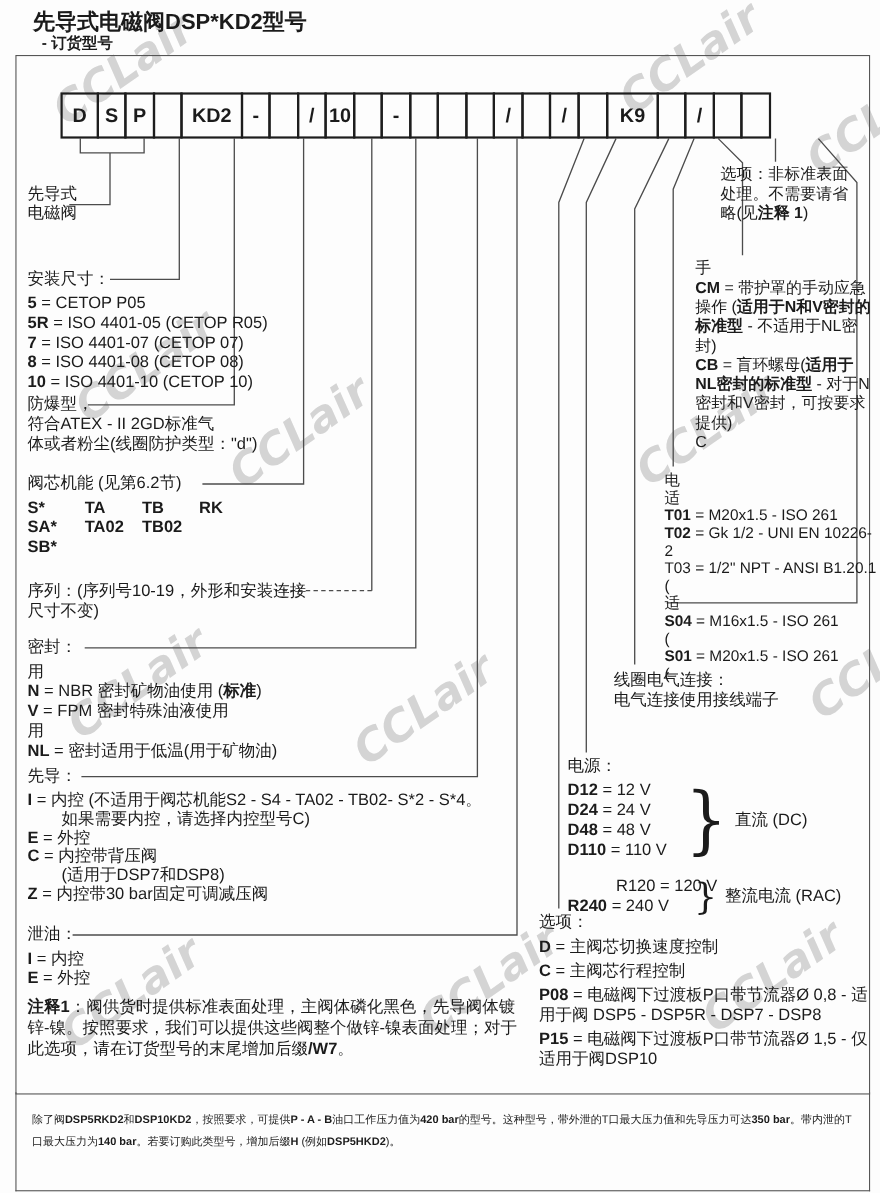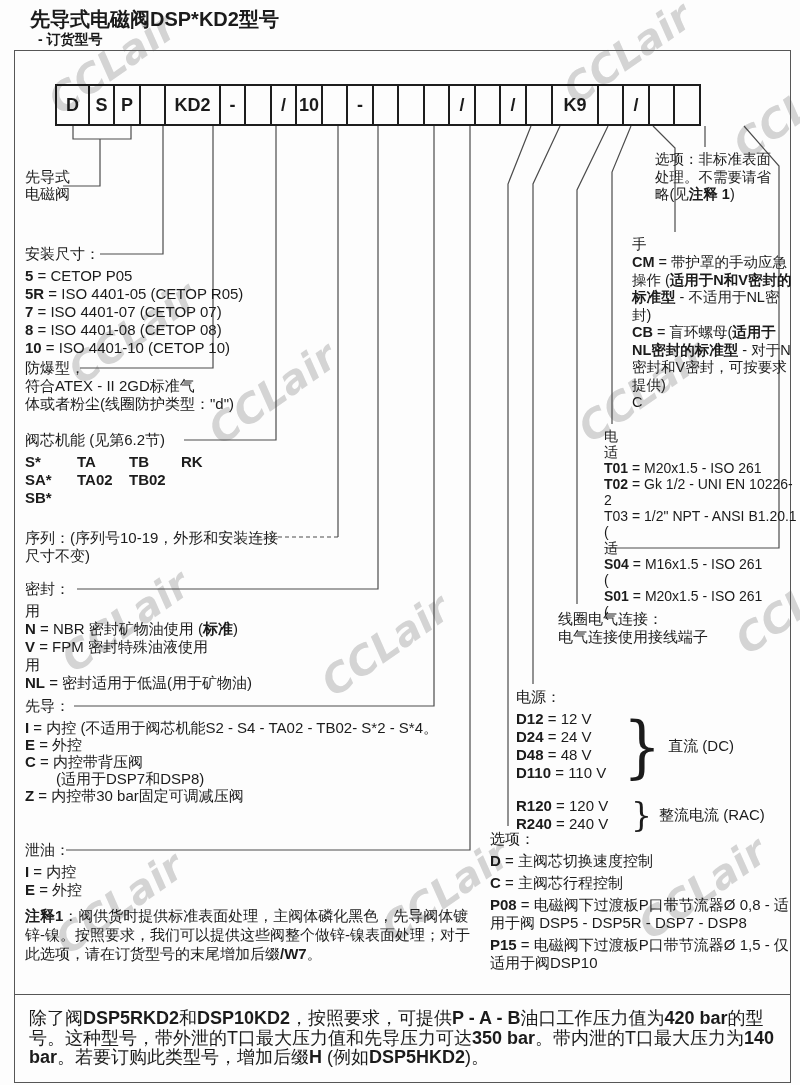--- a/index.html
+++ b/index.html
@@ -5,21 +5,21 @@
   html,body{margin:0;padding:0;background:#fff;}
   .page{position:relative;width:800px;height:1085px;background:#fdfdfd;overflow:hidden;
         font-family:"Liberation Sans","DejaVu Sans",sans-serif;color:#1b1b1b;}
   .wm-layer{position:absolute;inset:0;z-index:0;pointer-events:none;}
   .wm{position:absolute;font:italic 700 40px "DejaVu Sans",sans-serif;color:rgba(150,150,150,.40);
       transform:rotate(-35deg);white-space:nowrap;}
   .title{position:absolute;left:30px;top:6px;font-size:20px;font-weight:700;z-index:2;}
   .subtitle{position:absolute;left:38px;top:31px;font-size:14px;font-weight:700;z-index:2;}
   .frame{position:absolute;left:14px;top:50px;width:775px;height:943px;border:1px solid #565656;z-index:1;}
   .footer{position:absolute;left:14px;top:993px;width:775px;height:89px;border:1px solid #565656;border-top:none;z-index:1;}
-  .ftext{padding:16px 14px 0 14px;font-size:18px;line-height:19.5px;}
+  .ftext{padding:16px 14px 0 14px;font-size:10px;line-height:19.5px;}
   .leaders{position:absolute;left:0;top:0;z-index:1;}
   .boxes{position:absolute;left:55px;top:84px;display:flex;z-index:2;}
   .cell{height:42px;border:2px solid #1d1d1d;box-sizing:border-box;text-align:center;
         font-weight:700;font-size:18px;line-height:38px;background:transparent;flex:none;}
   .cell + .cell{margin-left:-2px;}
   .sec{position:absolute;z-index:2;font-size:15px;line-height:18px;}
   .st{margin-bottom:4px;min-height:18px;}
   .tline{min-height:18px;}
   .sec-pilot-valve .tline{line-height:17px;min-height:17px;}
   .sec-pilot .tline{line-height:17px;min-height:17px;}
@@ -157,20 +157,21 @@
         <div class="tline"><span style="font-weight: 700;">V</span><span> = FPM 密封特殊油液使用</span></div>
         <div class="tline"><span>用</span></div>
         <div class="tline"><span style="font-weight: 700;">NL</span><span> = 密封适用于低温(用于矿物油)</span></div>
       </div>
   </div>
 
   <div class="sec sec-pilot" style="left:25px;top:697px;width:435px">
     <div class="st">先导：</div>
     <div>
         <div class="tline"><span style="font-weight: 700;">I</span><span>  =  内控 (不适用于阀芯机能S2 - S4 - TA02 - TB02- S*2 - S*4。</span></div>
+        <div class="tline"><span style="display: inline-block; width: 31px;"></span><span>如果需要内控，请选择内控型号C)</span></div>
         <div class="tline"><span style="font-weight: 700;">E</span><span>  =  外控</span></div>
         <div class="tline"><span style="font-weight: 700;">C</span><span>  =  内控带背压阀</span></div>
         <div class="tline"><span style="display: inline-block; width: 31px;"></span><span>(适用于DSP7和DSP8)</span></div>
         <div class="tline"><span style="font-weight: 700;">Z</span><span>  =  内控带30 bar固定可调减压阀</span></div>
       </div>
   </div>
 
   <div class="sec" style="left:25px;top:841px;width:200px">
     <div class="st">泄油：</div>
     <div>
@@ -230,21 +231,21 @@
           <div class="tline"><span style="font-weight: 700;">D12</span><span> = 12 V</span></div>
           <div class="tline"><span style="font-weight: 700;">D24</span><span> = 24 V</span></div>
           <div class="tline"><span style="font-weight: 700;">D48</span><span> = 48 V</span></div>
           <div class="tline"><span style="font-weight: 700;">D110</span><span> = 110 V</span></div>
         </div>
       <div class="brace brace-dc">}</div>
       <div class="plabel">直流 (DC)</div>
     </div>
     <div class="pgroup" style="margin-top:15px">
       <div style="width:108px">
-          <div class="tline"><span style="font-weight: 700;">R120</span><span> = 120 V</span></div>
+          <div class="tline"><span style="font-weight: 400; margin-left: 44px;">R120</span><span> = 120 V</span></div>
           <div class="tline"><span style="font-weight: 700;">R240</span><span> = 240 V</span></div>
         </div>
       <div class="brace brace-rac">}</div>
       <div class="plabel">整流电流 (RAC)</div>
     </div>
   </div>
 
   <div class="sec sec-options" style="left:490px;top:830px;width:300px">
     <div class="st">选项：</div>
     <div>

